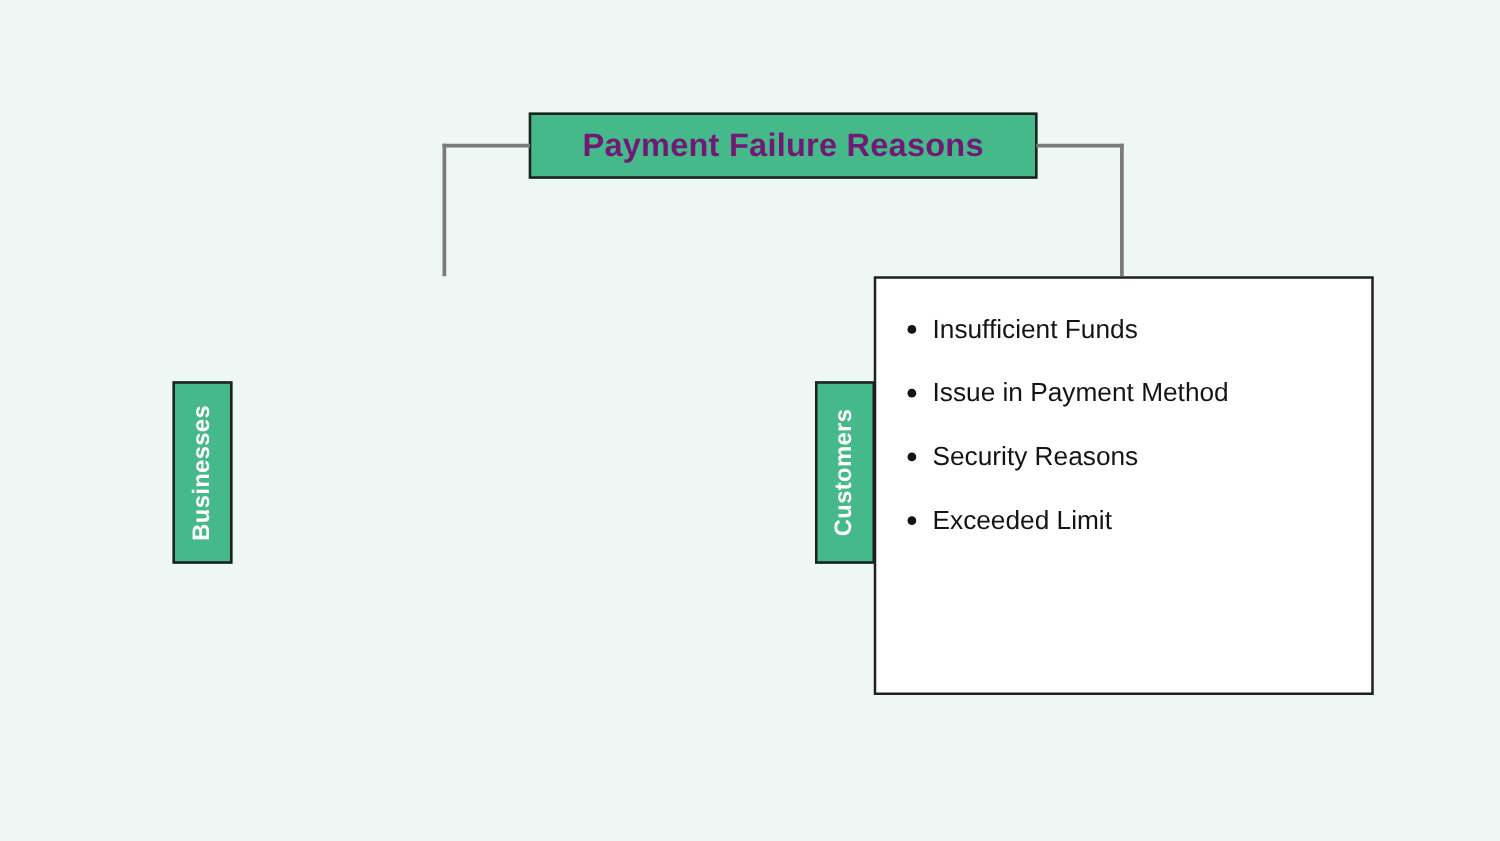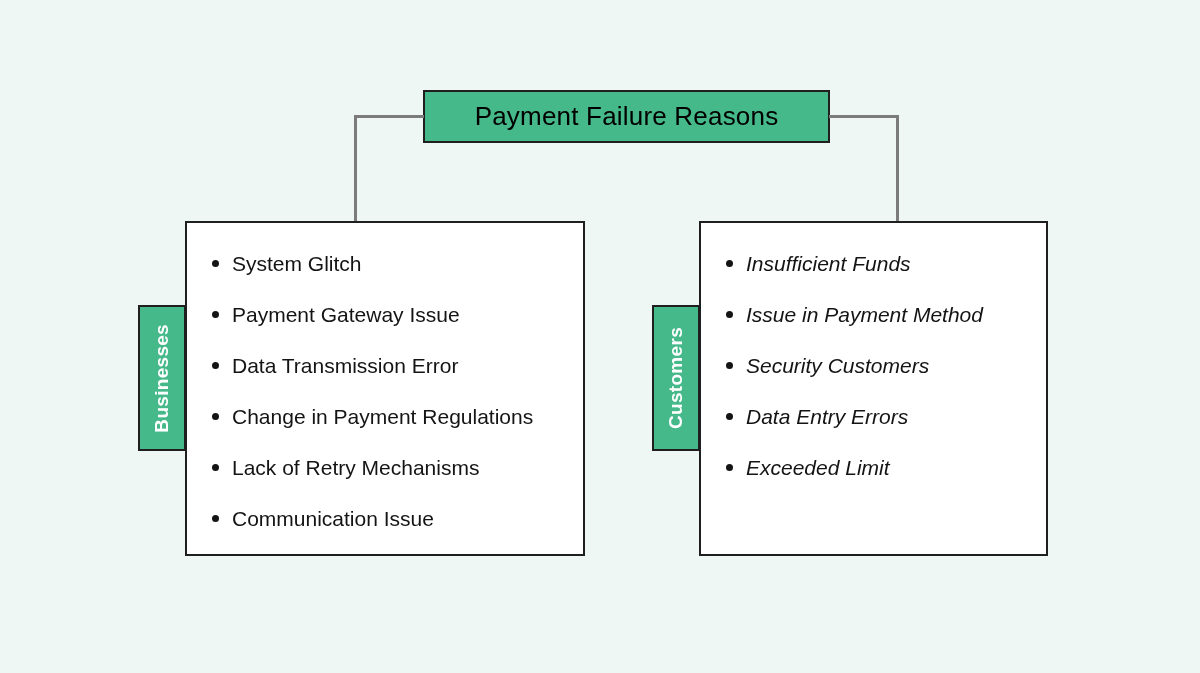--- a/index.html
+++ b/index.html
@@ -28,23 +28,23 @@
     width: 407px;
     height: 53px;
     background: #46b98a;
     border: 2px solid #1f1f1f;
     box-sizing: border-box;
     display: flex;
     align-items: center;
     justify-content: center;
   }
   .title-text {
-    color: #000000;
+    color: #701a75;
     font-size: 26px;
-    font-weight: normal;
+    font-weight: bold;
     letter-spacing: 0.2px;
     white-space: nowrap;
   }
 
   
   .conn {
     position: absolute;
     background: #7b7b7b;
   }
   .conn-h { height: 3px; }
@@ -60,21 +60,21 @@
   
   .panel {
     position: absolute;
     top: 221px;
     height: 335px;
     background: #ffffff;
     border: 2px solid #1f1f1f;
     box-sizing: border-box;
   }
   .panel-left  { left: 185px; width: 400px; }
-  .panel-right { left: 699px; width: 349px; font-style: italic; }
+  .panel-right { left: 699px; width: 400px; }
 
   .panel-list {
     list-style: none;
     margin: 0;
     padding: 30px 0 0 0;
   }
   .panel-list li {
     position: relative;
     font-size: 21px;
     color: #141414;
@@ -126,40 +126,29 @@
 
   <div class="title-box">
     <span class="title-text">Payment Failure Reasons</span>
   </div>
 
   <div class="conn conn-h conn-left-h"></div>
   <div class="conn conn-v conn-left-v"></div>
   <div class="conn conn-h conn-right-h"></div>
   <div class="conn conn-v conn-right-v"></div>
 
-  <div class="panel panel-left">
-    <ul class="panel-list">
-      <li>System Glitch</li>
-      <li>Payment Gateway Issue</li>
-      <li>Data Transmission Error</li>
-      <li>Change in Payment Regulations</li>
-      <li>Lack of Retry Mechanisms</li>
-      <li>Communication Issue</li>
-    </ul>
-  </div>
   <div class="side-tab side-tab-left">
     <span class="side-tab-text">Businesses</span>
   </div>
 
   <div class="panel panel-right">
     <ul class="panel-list">
       <li>Insufficient Funds</li>
       <li>Issue in Payment Method</li>
-      <li>Security Customers</li>
-      <li>Data Entry Errors</li>
+      <li>Security Reasons</li>
       <li>Exceeded Limit</li>
     </ul>
   </div>
   <div class="side-tab side-tab-right">
     <span class="side-tab-text">Customers</span>
   </div>
 
 </div>
 
 </body></html>

